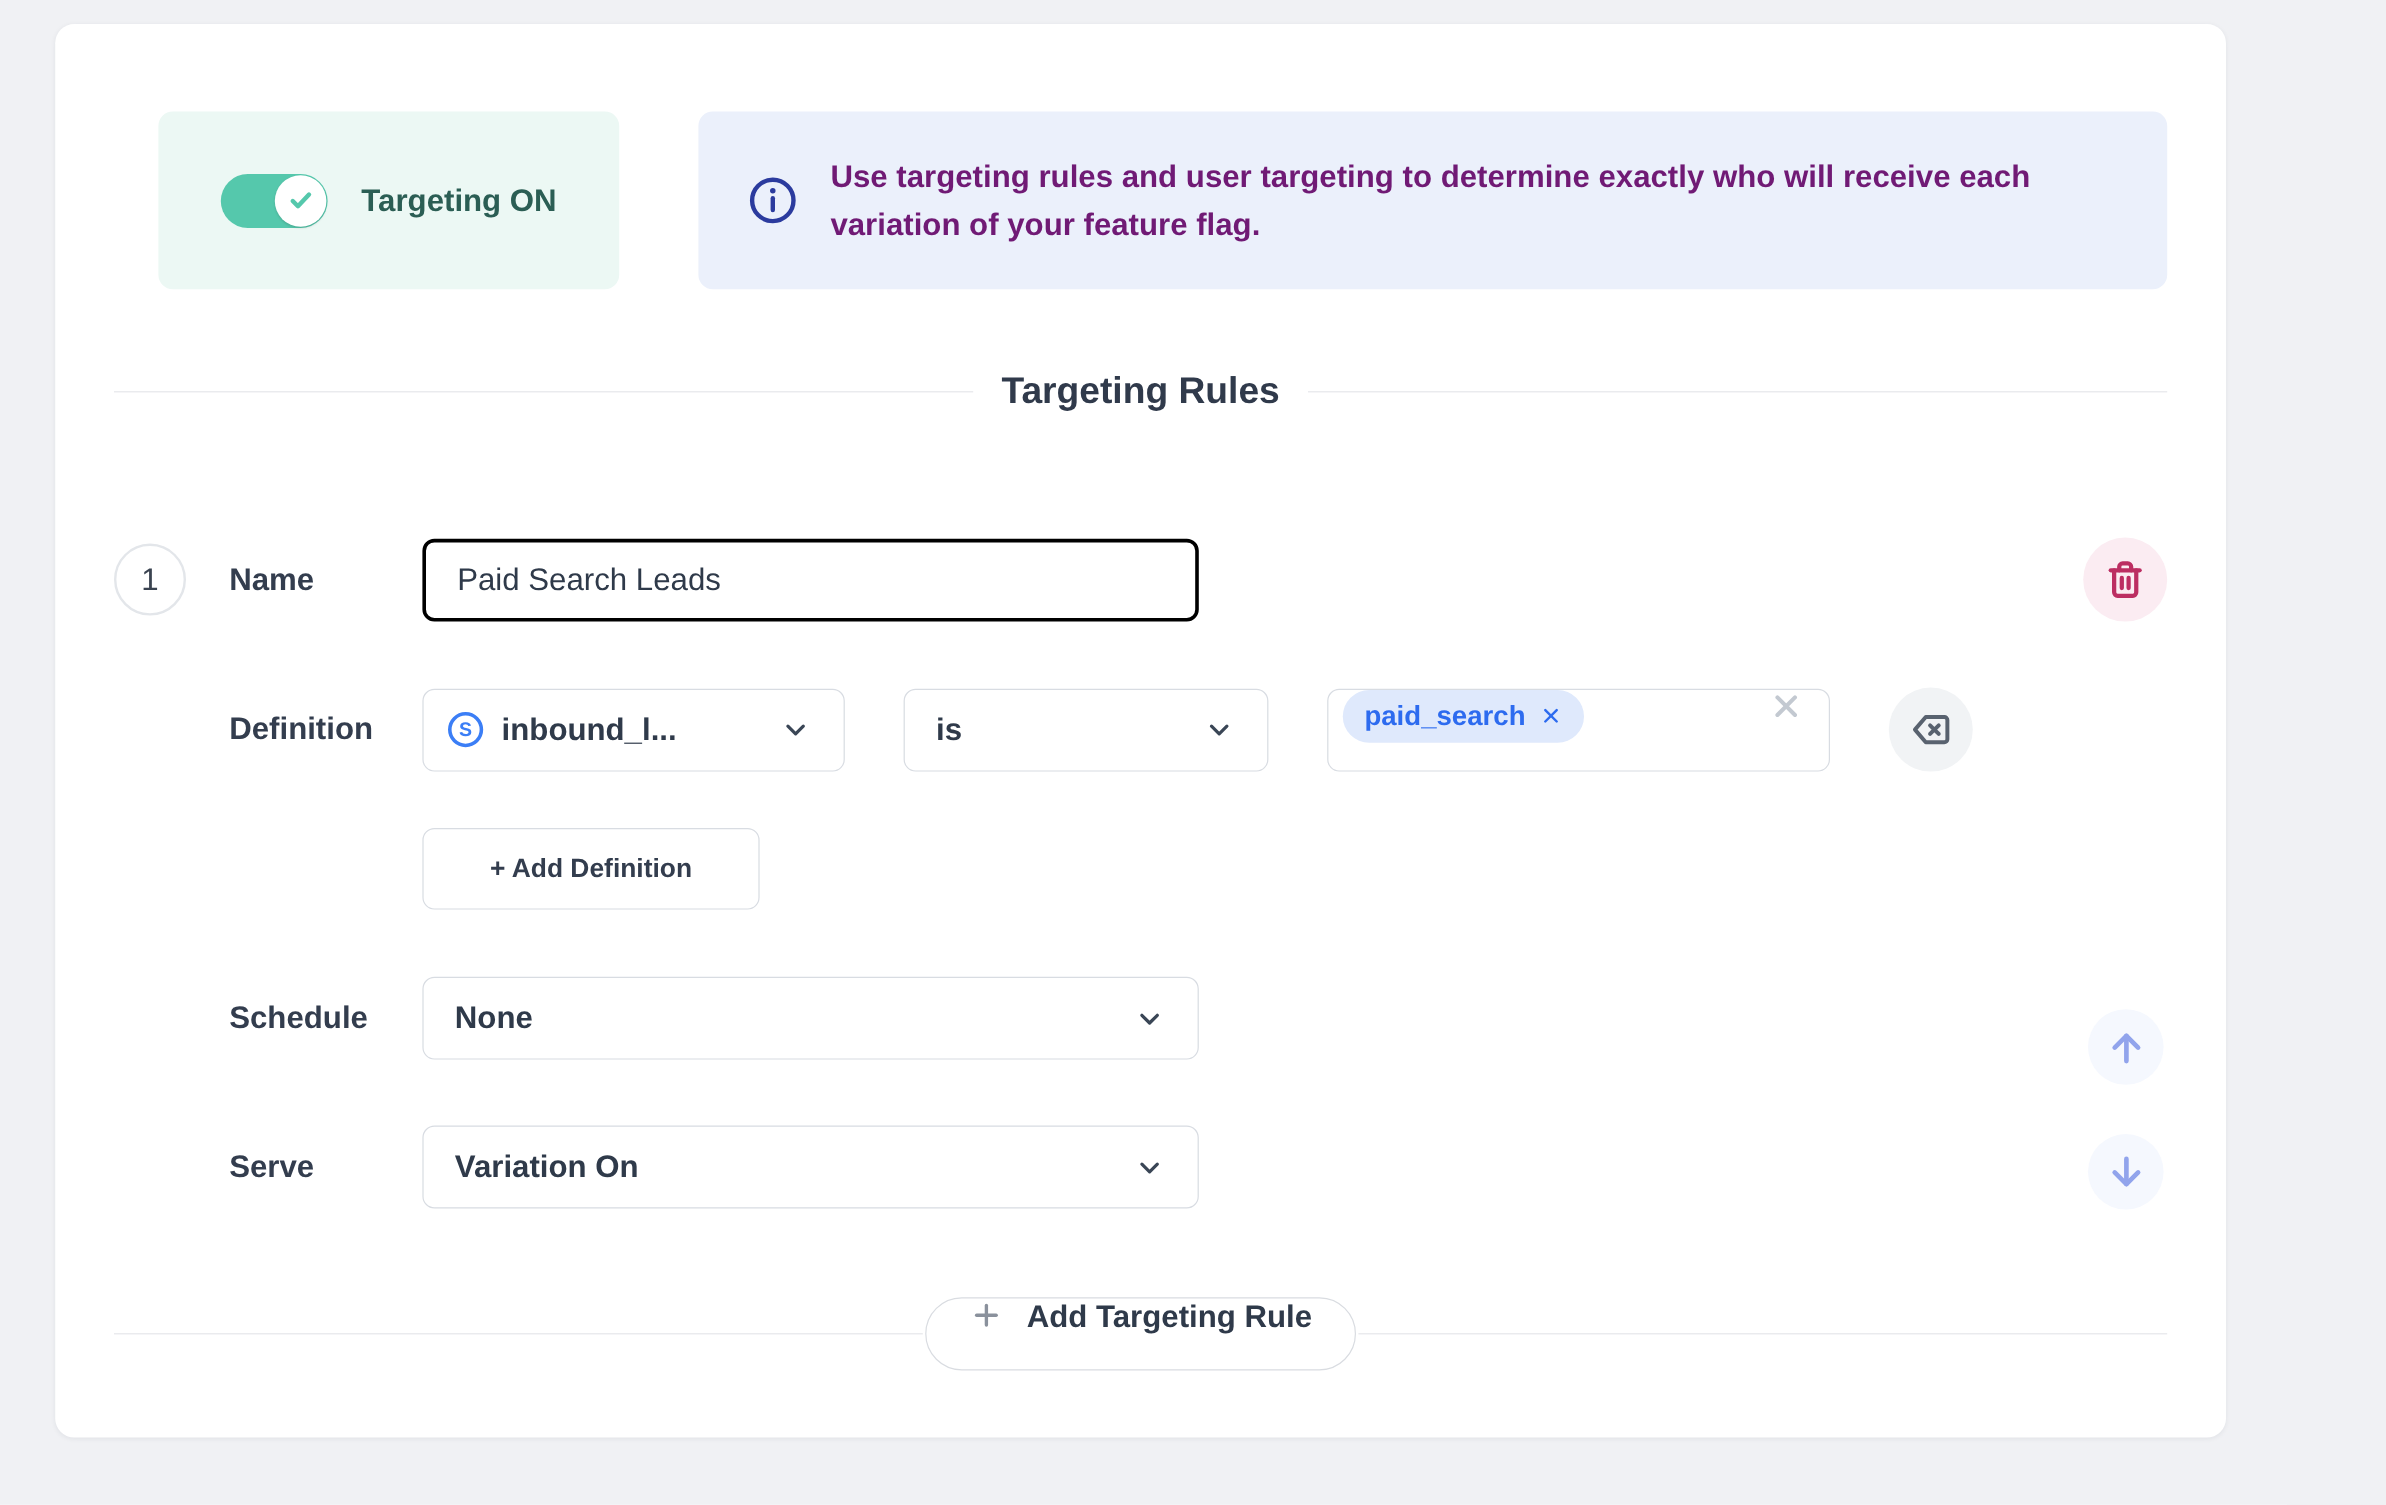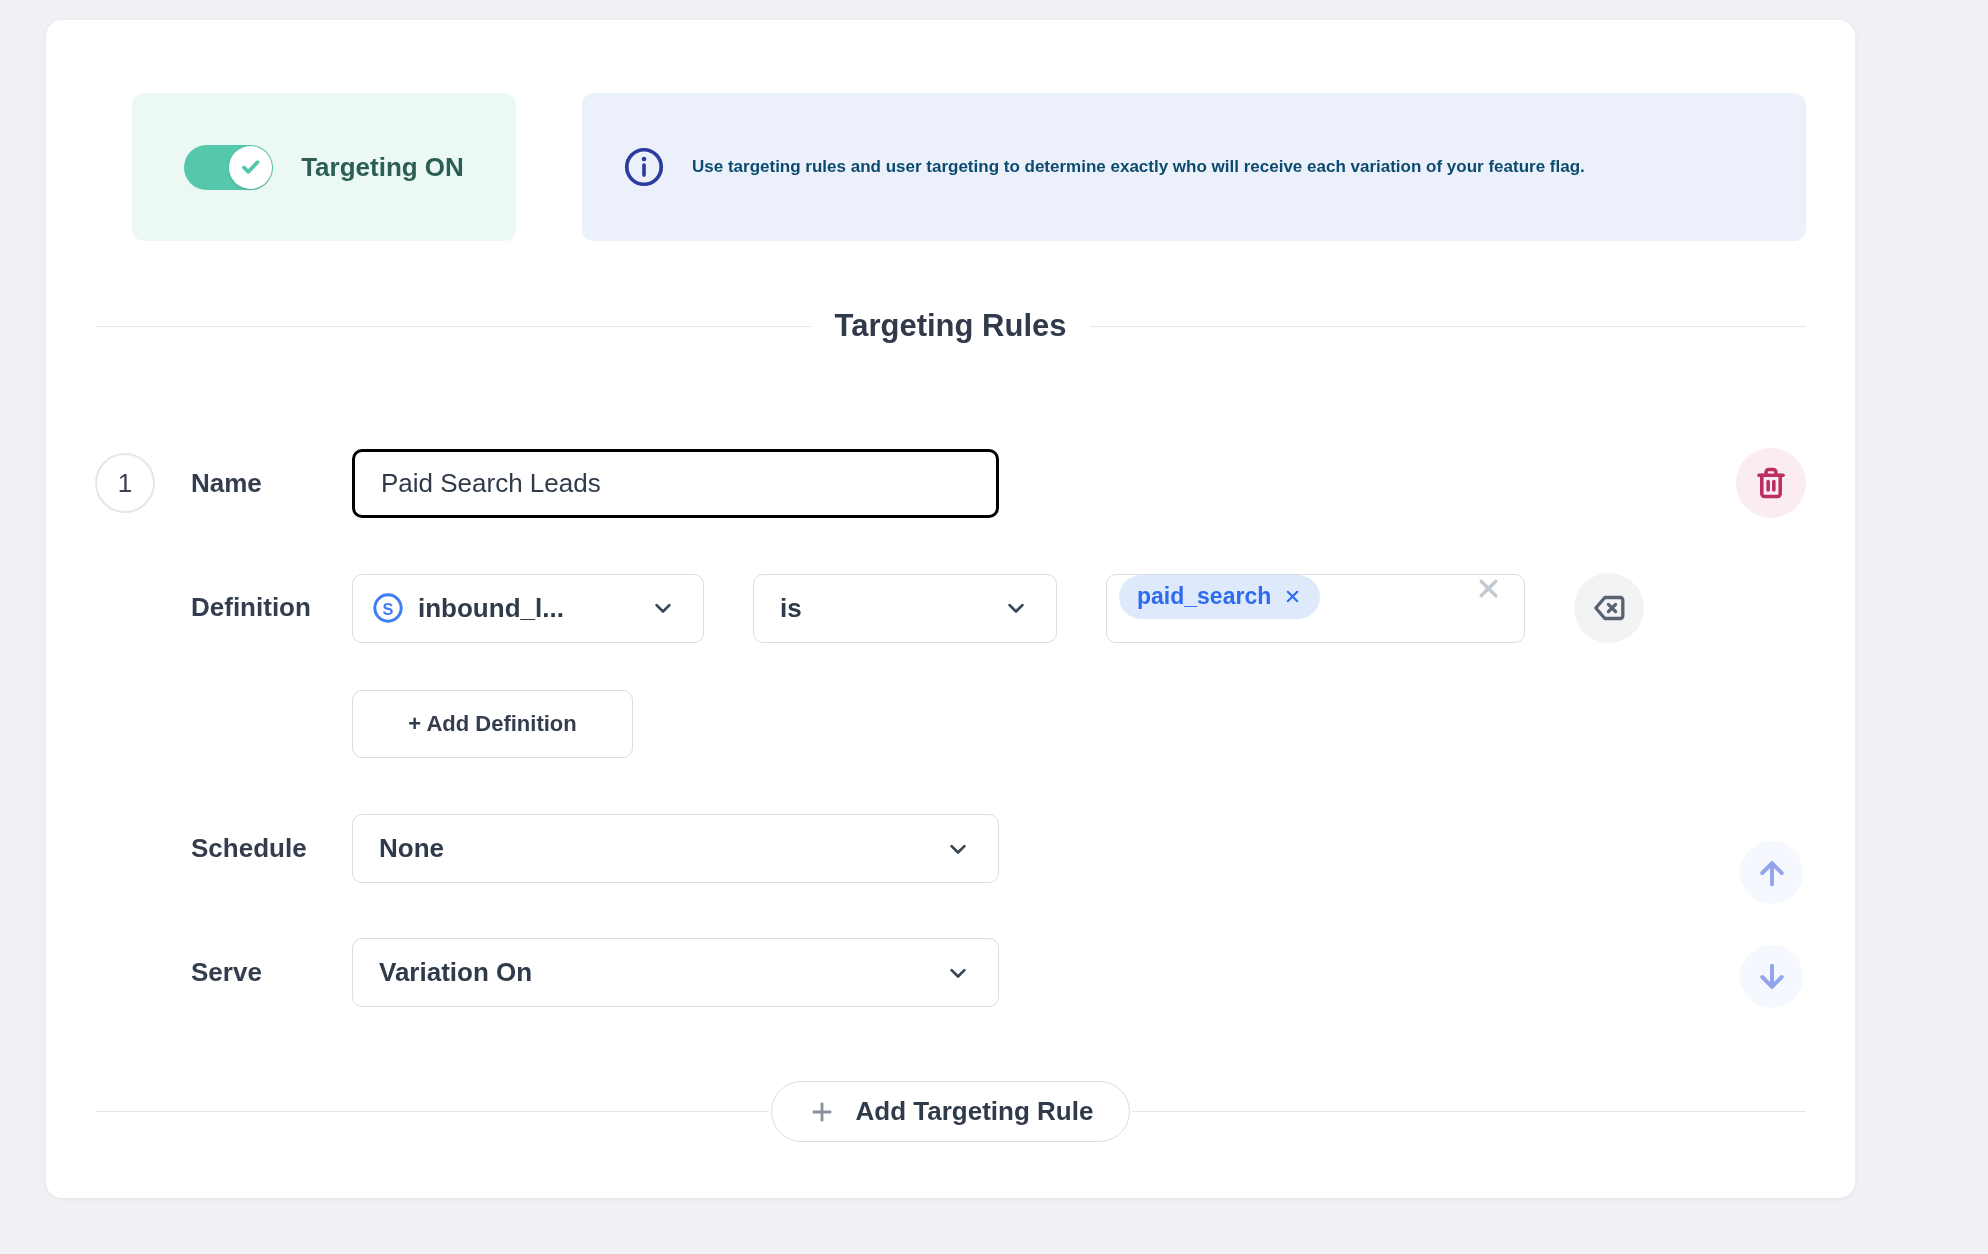--- a/index.html
+++ b/index.html
@@ -28,21 +28,21 @@
     background:#fff; border-radius:50%;
     display:flex; align-items:center; justify-content:center;
     box-shadow:0 1px 2px rgba(0,0,0,.15);
   }
   .toggle-label { font-size:26px; font-weight:700; color:#2B5E54; }
 
   .info-box {
     flex:1; min-height:148px; background:#EBF0FB; border-radius:12px;
     display:flex; align-items:center; gap:26px; padding:20px 70px 20px 40px;
   }
-  .info-box .txt { font-size:17px; font-weight:600; color:#0c4a6e; line-height:1.55; }
+  .info-box .txt { font-size:26px; font-weight:600; color:#701a75; line-height:1.55; }
   .info-icon-svg { flex-shrink:0; display:block; }
 
   
   .section-head { display:flex; align-items:center; gap:24px; margin-top:67px; }
   .hline { flex:1; height:1px; background:#E5E7EA; }
   .section-title { font-size:31px; font-weight:700; color:#303A4B; white-space:nowrap; }
 
   
   .rule { margin-top:104px; }
   .row { display:flex; align-items:center; }
@@ -101,21 +101,21 @@
   }
 
   .serve-row { margin-top:55px; }
   .schedule-row { margin-top:56px; }
   .wide-select { width:647px; }
 
   
   .add-rule-row { display:flex; align-items:center; margin-top:74px; }
   .add-rule-btn {
     height:61px; border-radius:31px; border:1px solid #D9DCE1; background:#fff;
-    display:flex; align-items:center; gap:20px; padding:0 36px; cursor:pointer;
+    display:flex; gap:20px; padding:0 36px; cursor:pointer;
     font-family:inherit; font-size:26px; font-weight:700; color:#2F3A4A; white-space:nowrap;
     margin:0 2px;
   }
 
   
   .arrow-btn { position:absolute; width:63px; height:63px; background:#F5F8FE; }
   .arrow-up-btn { left:1694px; top:821px; }
   .arrow-down-btn { left:1694px; top:925px; }
 </style>
 </head>

